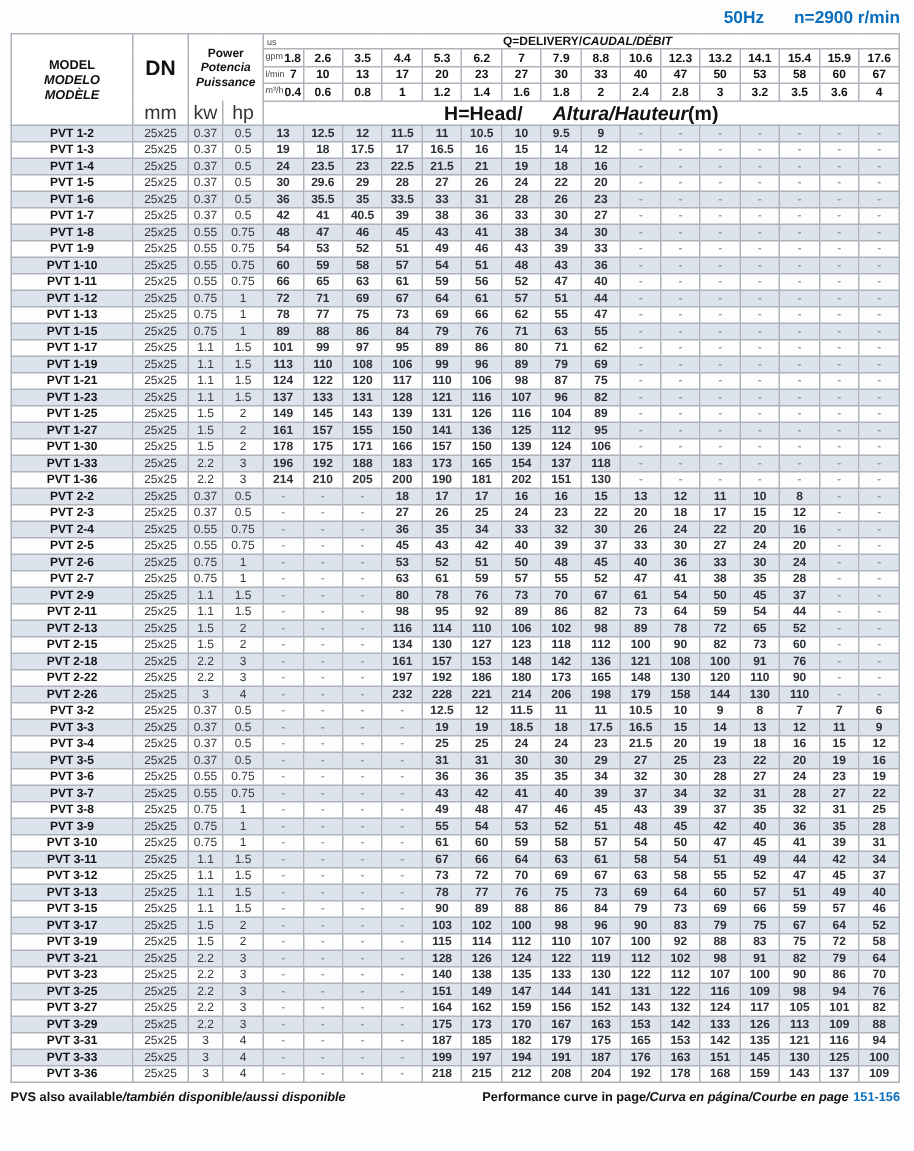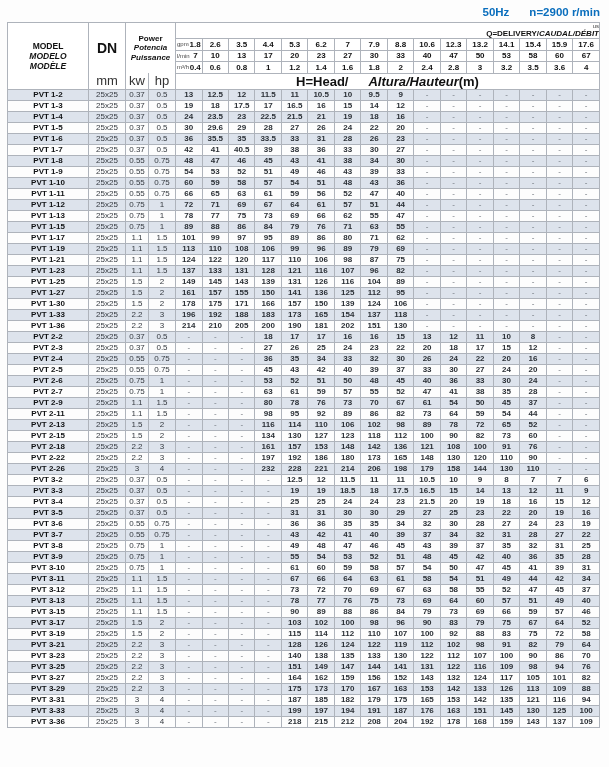--- a/index.html
+++ b/index.html
@@ -32,21 +32,21 @@
   thead { border-bottom: 1.4px solid #4a4e54; }
   thead th { background: #fff; color: #111; }
 
   .model-h { font-size: 8.5px; font-weight: bold; line-height: 10px; }
   .model-h .it { font-style: italic; }
   .dn-h { font-size: 14px; font-weight: bold; border-bottom: none !important; }
   .power-h { font-size: 8px; font-weight: bold; line-height: 9.5px; border-bottom: none !important; }
   .power-h .it { font-style: italic; }
 
   .q-title { height: 9px; }
-  .q-title .wrap { display: flex; align-items: flex-end; flex-direction: column; }
+  .q-title .wrap { display: flex; align-items: flex-end; }
   .us { font-size: 6px; font-weight: normal; color: #444; padding-left: 2px; line-height: 6px; }
   .qt { flex: 1; font-size: 8px; font-weight: bold; line-height: 9px; }
   .qt .it { font-style: italic; }
 
   tr.unitrow th { height: 11.5px; font-size: 8px; font-weight: bold; margin-top: 41px; }
   th.unitcell .wrap { display: flex; align-items: center; }
   th.unitcell .unit { font-size: 6px; font-weight: normal; color: #444; padding-left: 1px; }
   th.unitcell .uval { flex: 1; text-align: center; font-weight: bold; font-size: 8px; }
 
   tr.bottomrow th { height: 10px; font-size: 13px; font-weight: normal; color: #333; border-top: none !important; margin-left: 24px; }
@@ -1458,14 +1458,22 @@
           <td class="val">178</td>
           <td class="val">168</td>
           <td class="val">159</td>
           <td class="val">143</td>
           <td class="val">137</td>
           <td class="val">109</td>
         </tr>
       </tbody>
   </table>
 
+  <div class="footer">
+    <div>
+      <span class="b">PVS also available</span><span class="bi">/también disponible/aussi disponible</span>
+    </div>
+    <div>
+      <span class="b">Performance curve in page</span><span class="bi">/Curva en página/Courbe en page</span><span class="pages">151-156</span>
+    </div>
+  </div>
 
 </div>
 
 </body></html>

